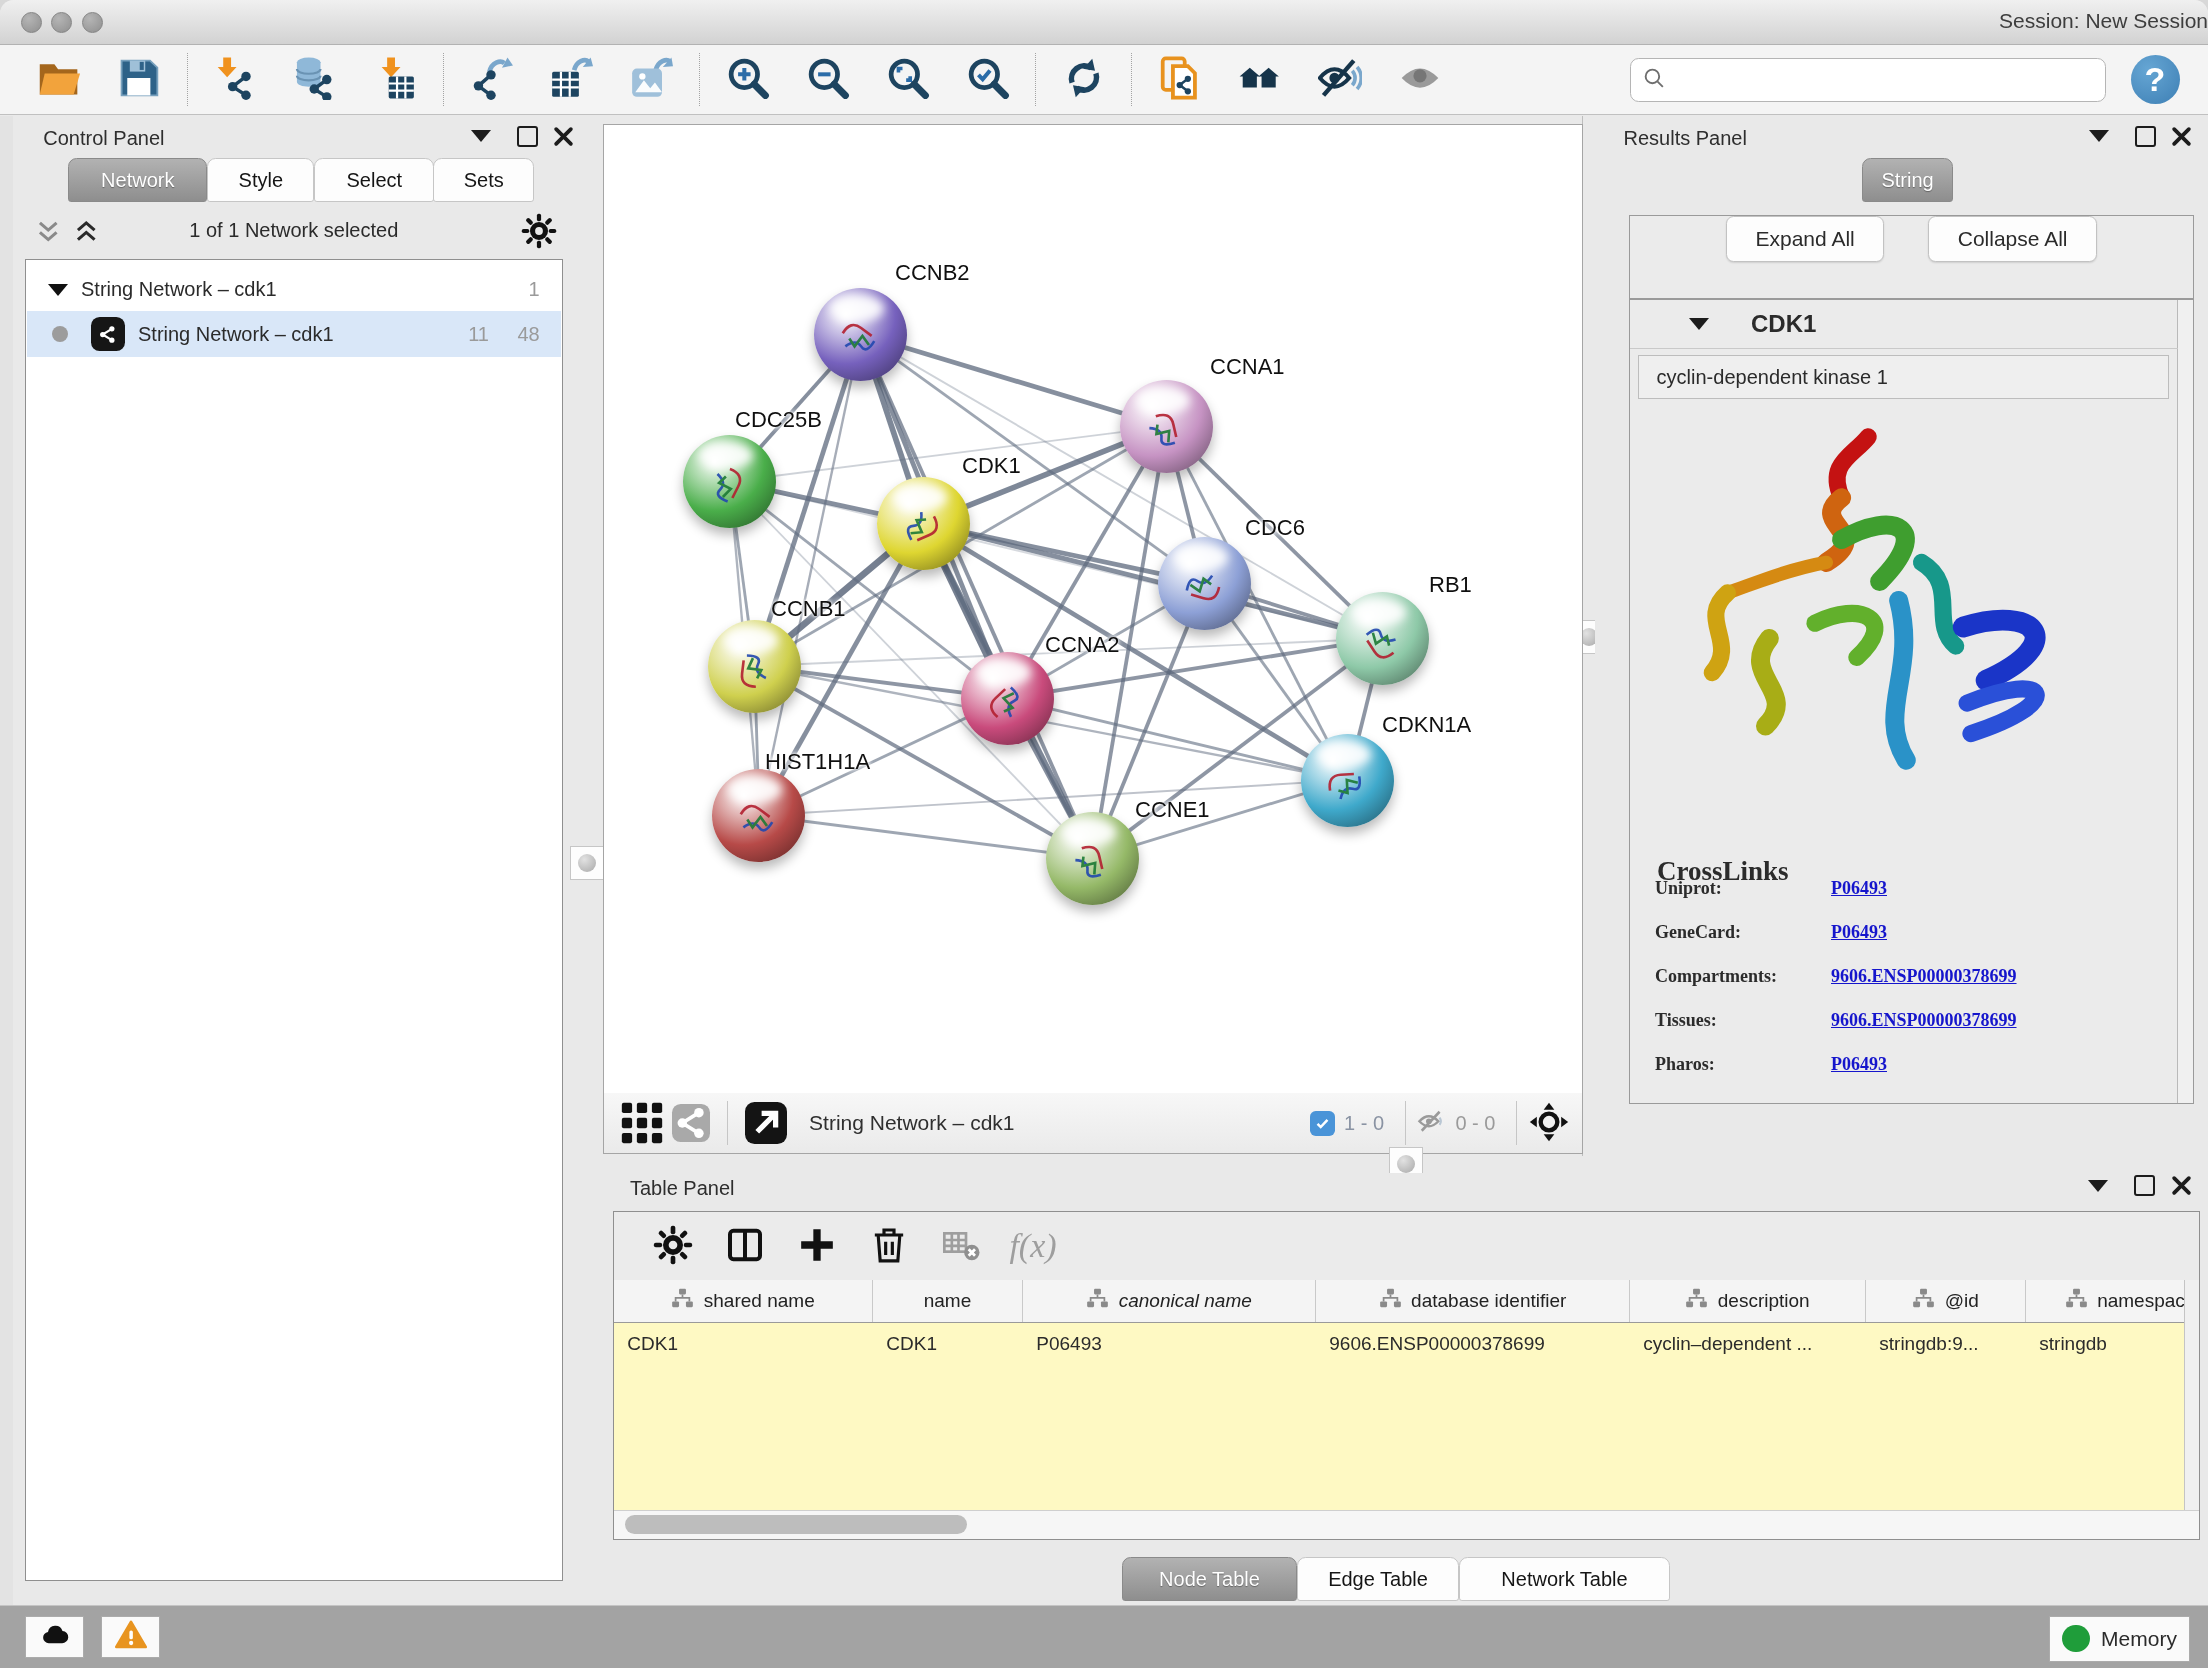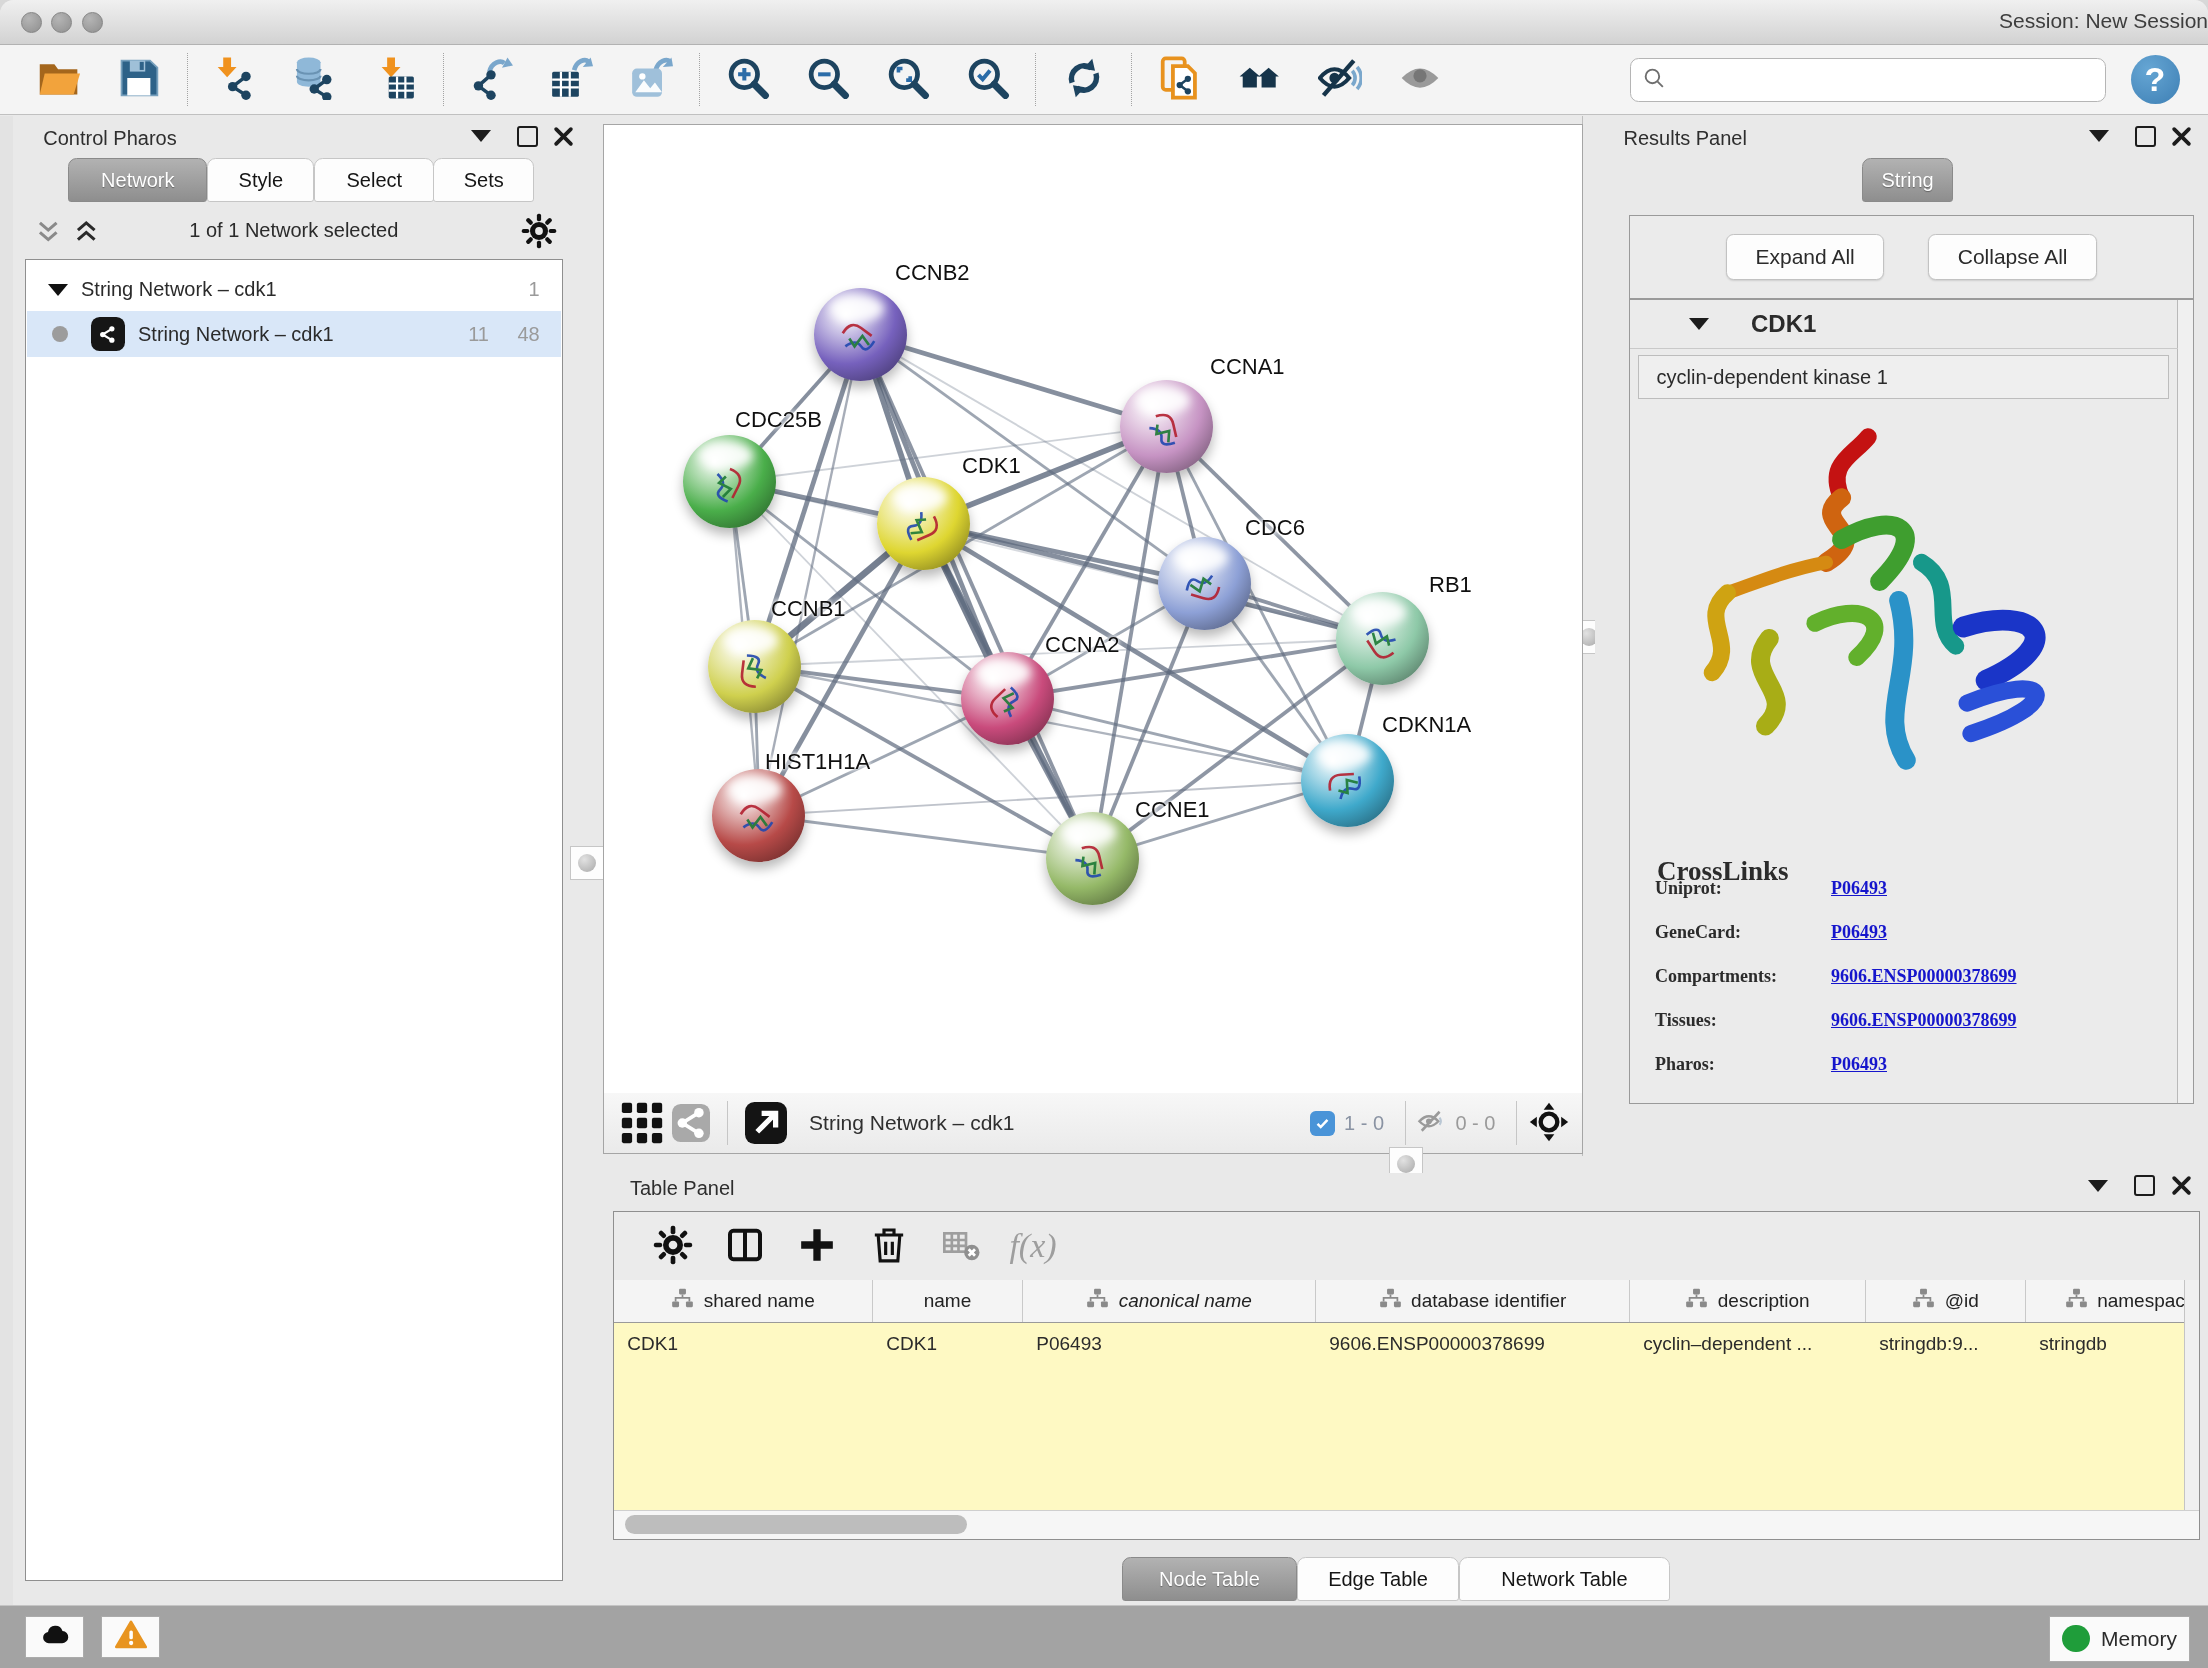--- a/index.html
+++ b/index.html
@@ -56,21 +56,21 @@
   .nb-sep{width:0;height:44px;border-left:1px solid #c6c6c6;margin:0 11.4px;}
   .nb-count{font-size:20px;color:#8a93a3;margin:0 9.5px;}
   #nb-checkbox{width:25px;height:25px;border-radius:5.7px;background:#4a94d8;display:flex;align-items:center;justify-content:center;}
   
   #vsplit1{left:574px;top:116px;width:28.5px;height:1489px;background:#e9e9e9;}
   #vsplit2{left:1582px;top:116px;width:13.3px;height:1056px;background:#e9e9e9;border-left:1px solid #bdbdbd;border-right:1px solid #bdbdbd;}
   #hsplit{left:603px;top:1156px;width:1605px;height:17px;background:#e9e9e9;}
   
   #results-panel{left:1595px;top:116px;width:613px;height:1056px;background:#e9e9e9;}
   #rp-box1{position:absolute;left:34px;top:99px;width:563px;height:82px;border:1px solid #9a9a9a;background:#ebebeb;
-    display:flex;align-items:center;justify-content:center;gap:44px;}
+    display:flex;align-items:flex-start;justify-content:center;gap:44px;}
   .rp-btn{height:44px;padding:0 28.5px;background:#fdfdfd;border:1px solid #c2c2c2;border-radius:7.6px;
     font-size:21px;display:flex;align-items:center;box-shadow:0 1px 1.9px rgba(0,0,0,.12);}
   #rp-box2{position:absolute;left:34px;top:183px;width:563px;height:803px;border:1px solid #9a9a9a;background:#ebebeb;}
   #rp-scroll{position:absolute;right:0;top:0;width:15px;height:100%;background:#f0f0f0;border-left:1px solid #b9b9b9;}
   #rp-head{position:absolute;left:0;top:0;right:15px;height:48px;border-bottom:1px solid #c9c9c9;display:flex;align-items:center;}
   #rp-desc{position:absolute;left:7.6px;top:55px;width:531px;height:44px;background:#efefef;border:1px solid #bdbdbd;
     display:flex;align-items:center;font-size:20px;padding-left:18px;box-sizing:border-box;}
   .xl{font-family:"Liberation Serif",serif;}
   .xl-row{display:flex;height:44px;font-size:18px;font-weight:bold;}
   .xl-row .lbl{width:176px;margin-left:25px;}
@@ -264,21 +264,21 @@
           </svg></span>
       <input type="text" placeholder="" style="">
     </div>
     <div id="help-btn">
         <span>?</span>
       </div>
   </div>
 
   <div id="gutter-left" class="abs"></div>
   <div id="control-panel" class="abs">
-    <div class="abs panel-title" style="left:30px;top:11.4px">Control Pharos</div>
+    <div class="abs panel-title" style="left:30px;top:11.4px">Control Panel</div>
     <div class="win-ic" style="left:455px">
         <span class="caret-down"></span>
       </div>
     <div class="win-ic" style="left:502px">
         <span class="sq-ic"></span>
       </div>
     <div class="win-ic" style="left:538px">
         <svg width="21" height="21" viewBox="0 0 20 20">
           <path d="M3 3l14 14M17 3L3 17" stroke="#1c1c1c" stroke-width="3.6" stroke-linecap="round"></path>
         </svg>

